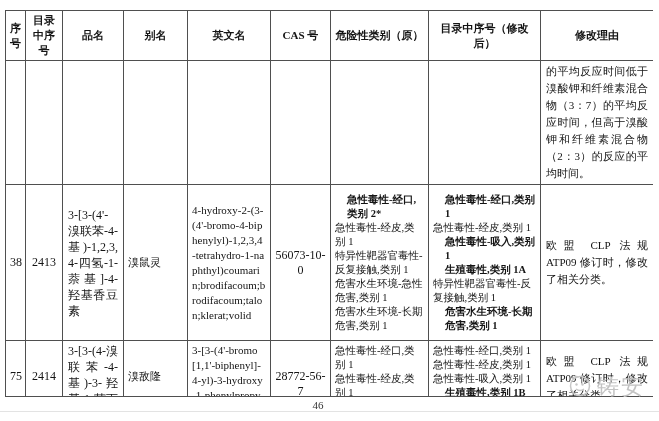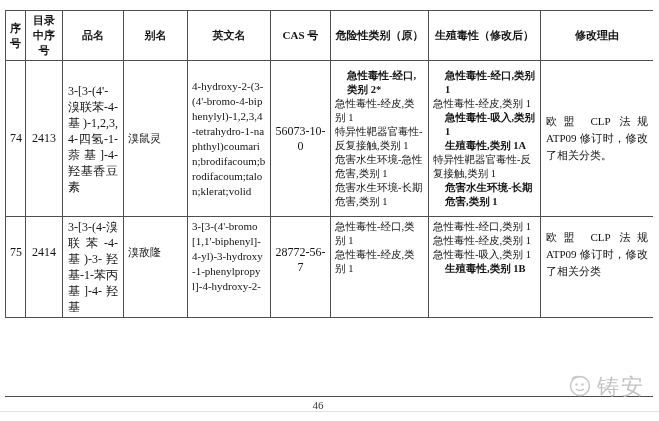--- a/index.html
+++ b/index.html
@@ -64,27 +64,38 @@
     </colgroup>
     <thead>
       <tr>
         <th class="h-seq">序号</th>
         <th class="h-cat">目录中序号</th>
         <th>品名</th>
         <th>别名</th>
         <th>英文名</th>
         <th>CAS 号</th>
         <th>危险性类别（原）</th>
-        <th>生殖毒性（修改后）</th>
+        <th>目录中序号（修改后）</th>
         <th>修改理由</th>
       </tr>
     </thead>
     <tbody>
+        <tr class="tr-0">
+          <td class="c-seq"></td>
+          <td class="c-cat"></td>
+          <td class="c-name"></td>
+          <td class="c-alias"></td>
+          <td class="c-eng"></td>
+          <td class="c-cas"></td>
+          <td class="c-hz"></td>
+          <td class="c-hz2"></td>
+          <td class="c-reason">的平均反应时间低于溴酸钾和纤维素混合物（3：7）的平均反应时间，但高于溴酸钾和纤维素混合物（2：3）的反应的平均时间。</td>
+        </tr>
         <tr class="tr-1">
-          <td class="c-seq">74</td>
+          <td class="c-seq">38</td>
           <td class="c-cat">2413</td>
           <td class="c-name">3-[3-(4'-溴联苯-4-基)-1,2,3,4-四氢-1-萘基]-4-羟基香豆素</td>
           <td class="c-alias">溴鼠灵</td>
           <td class="c-eng">4-hydroxy-2-(3-(4'-bromo-4-biphenylyl)-1,2,3,4-tetrahydro-1-naphthyl)coumarin;brodifacoum;brodifacoum;talon;klerat;volid</td>
           <td class="c-cas">56073-10-0</td>
           <td class="c-hz">
             <div class="hz b">急性毒性-经口,类别 2*</div>
             <div class="hz">急性毒性-经皮,类别 1</div>
             <div class="hz">特异性靶器官毒性-反复接触,类别 1</div>
             <div class="hz">危害水生环境-急性危害,类别 1</div>

